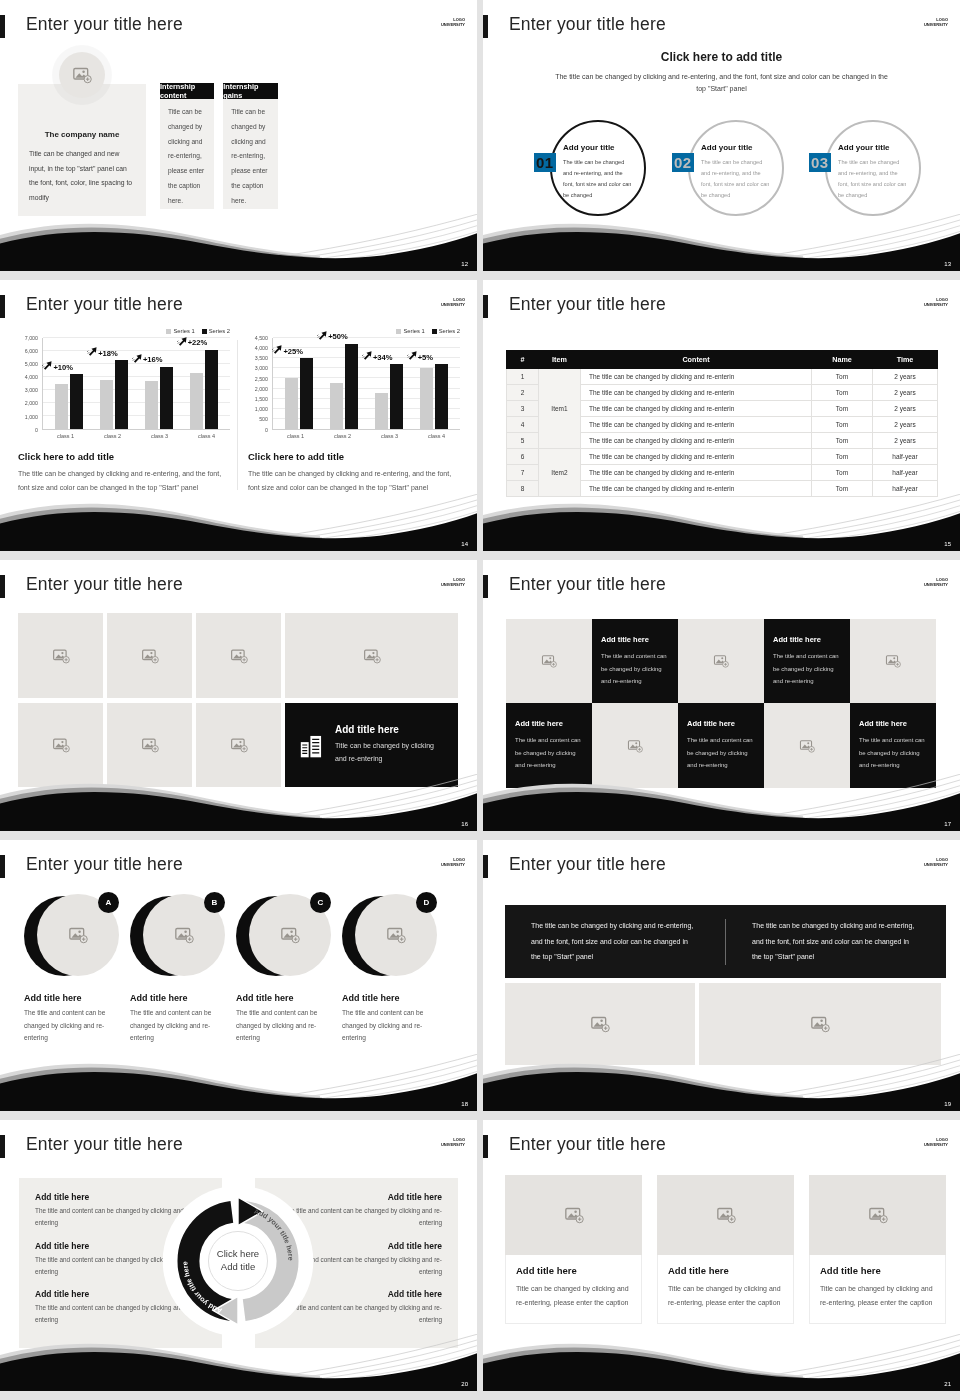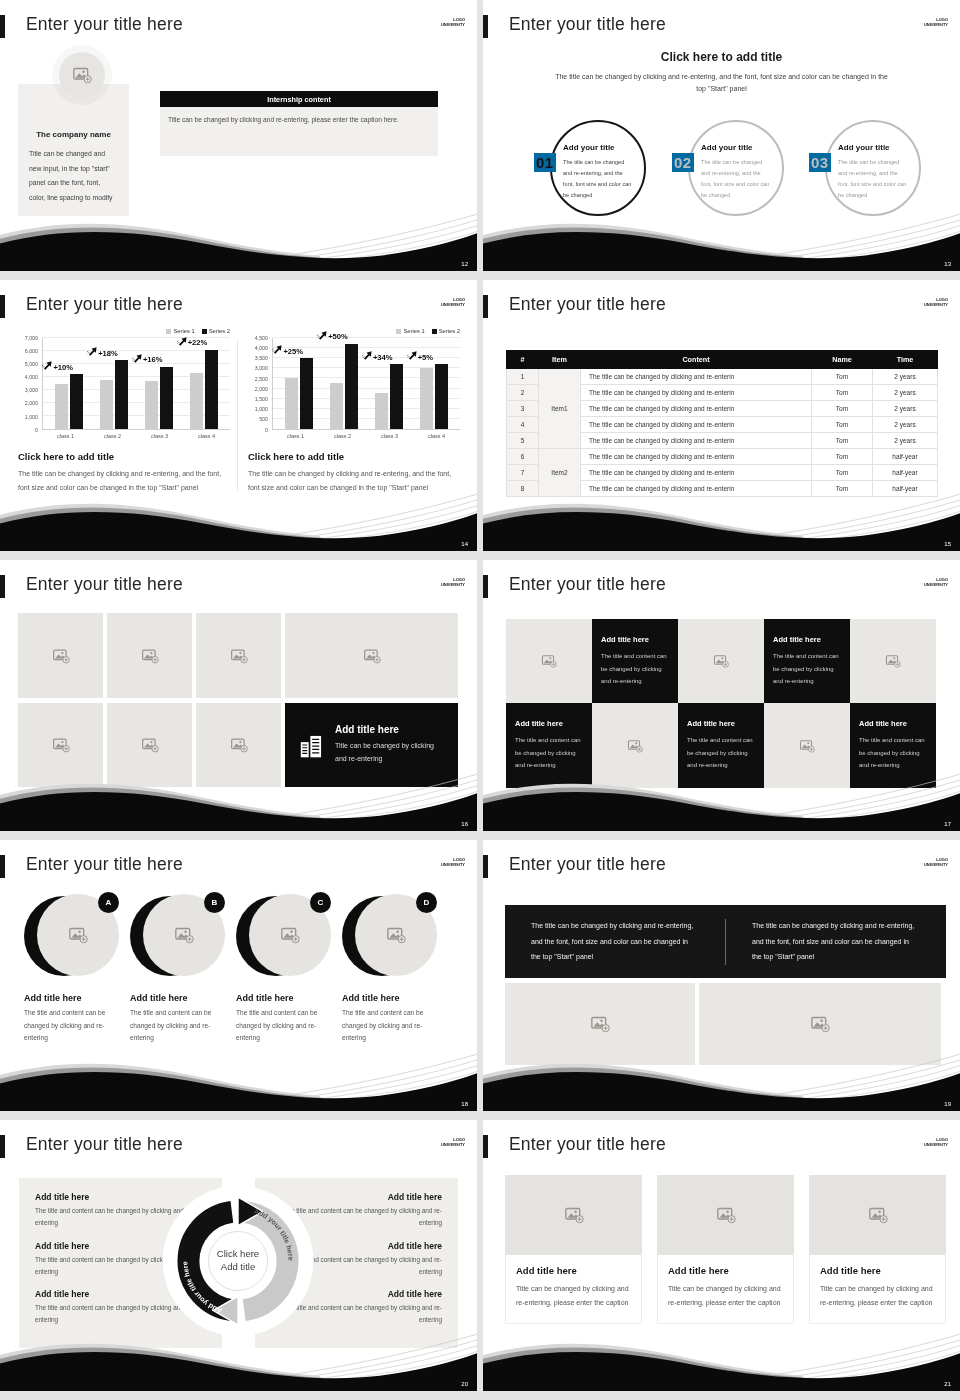--- a/index.html
+++ b/index.html
@@ -9,25 +9,25 @@
 .slide{position:relative;width:477px;height:271px;background:#fff;overflow:hidden}
 
 .accent{position:absolute;left:0;top:15px;width:5px;height:23px;background:#151515}
 .stitle{position:absolute;left:26px;top:14px;font-size:17.5px;font-weight:400;color:#262626;letter-spacing:.2px}
 .logo{position:absolute;right:12px;top:17px;text-align:right;font-size:4px;font-weight:700;color:#151515;line-height:1.35}
 .wave{position:absolute;left:0;bottom:0;width:100%;height:57px;z-index:2;pointer-events:none}
 .pageno{position:absolute;right:9px;bottom:4px;font-size:6px;color:#fff;z-index:3}
 .ph{color:#98948e;display:block}
 .ph20{width:20px;height:20px}.ph18{width:18px;height:18px}.ph16{width:16px;height:16px}
 
-.s12-card{position:absolute;left:18px;top:84px;width:111px;height:132px;background:#f1f0ee;text-align:center;padding:46px 11px 0}
+.s12-card{position:absolute;left:18px;top:84px;width:128px;height:132px;background:#f1f0ee;text-align:center;padding:46px 11px 0}
 .s12-avatar{position:absolute;left:59px;top:52px;width:46px;height:46px;border-radius:50%;background:#e7e5e2;--phbg:#e7e5e2;display:flex;align-items:center;justify-content:center;box-shadow:0 0 0 7px rgba(0,0,0,.03);z-index:1}
 .s12-cname{font-size:8px;font-weight:700;color:#222;margin-bottom:8px}
 .s12-cbody{font-size:6.8px;color:#3d3d3d;line-height:2.15;text-align:left}
-.s12-grid{position:absolute;left:160px;top:91px;width:278px;display:grid;grid-template-columns:1fr;column-gap:9px;row-gap:12px}
+.s12-grid{position:absolute;left:160px;top:83px;width:244px;display:grid;grid-template-columns:1fr 1fr 1fr 1fr;column-gap:9px;row-gap:12px}
 .hd-box{height:65px;display:flex;flex-direction:column}
 .hd-box .hd{background:#0d0d0d;color:#fff;font-size:7.3px;font-weight:700;height:16px;display:flex;align-items:center;justify-content:center;flex:none}
 .hd-box .bd{flex:1;background:#f1f0ee;font-size:6.6px;color:#4a4a4a;line-height:2.25;padding:6px 8px 0;text-align:left}
 
 .s13-h{position:absolute;top:50px;left:0;right:0;text-align:center;font-size:12px;font-weight:700;color:#1b1b1b}
 .s13-sub{position:absolute;top:71px;left:70px;right:70px;text-align:center;font-size:7px;color:#3c3c3c;line-height:1.75}
 .s13-item{position:absolute;top:118px;width:100px;height:100px}
 .s13-item.i1{left:65px}.s13-item.i2{left:203px}.s13-item.i3{left:340px}
 .s13-ring{position:absolute;inset:0;width:100%;height:100%}
 .i1 .s13-ring{color:#141414}.i2 .s13-ring,.i3 .s13-ring{color:#bcbcbc}
@@ -155,20 +155,24 @@
           <use href="#imgph"></use>
         </svg>
     </div>
     <div class="s12-card">
       <div class="s12-cname">The company name</div>
       <div class="s12-cbody">Title can be changed and new input, in the top "start" panel can the font, font, color, line spacing to modify</div>
     </div>
     <div class="s12-grid">
       <div class="hd-box">
         <div class="hd">Internship content</div>
+        <div class="bd">Title can be changed by clicking and re-entering, please enter the caption here.</div>
+      </div>
+      <div class="hd-box">
+        <div class="hd">Internship gains</div>
         <div class="bd">Title can be changed by clicking and re-entering, please enter the caption here.</div>
       </div>
     </div>
     <svg class="wave" viewBox="0 0 480 60" preserveAspectRatio="none">
         <use href="#wavesym"></use>
       </svg>
     <span class="pageno">12</span>
   </section>
 
   <section class="slide">

